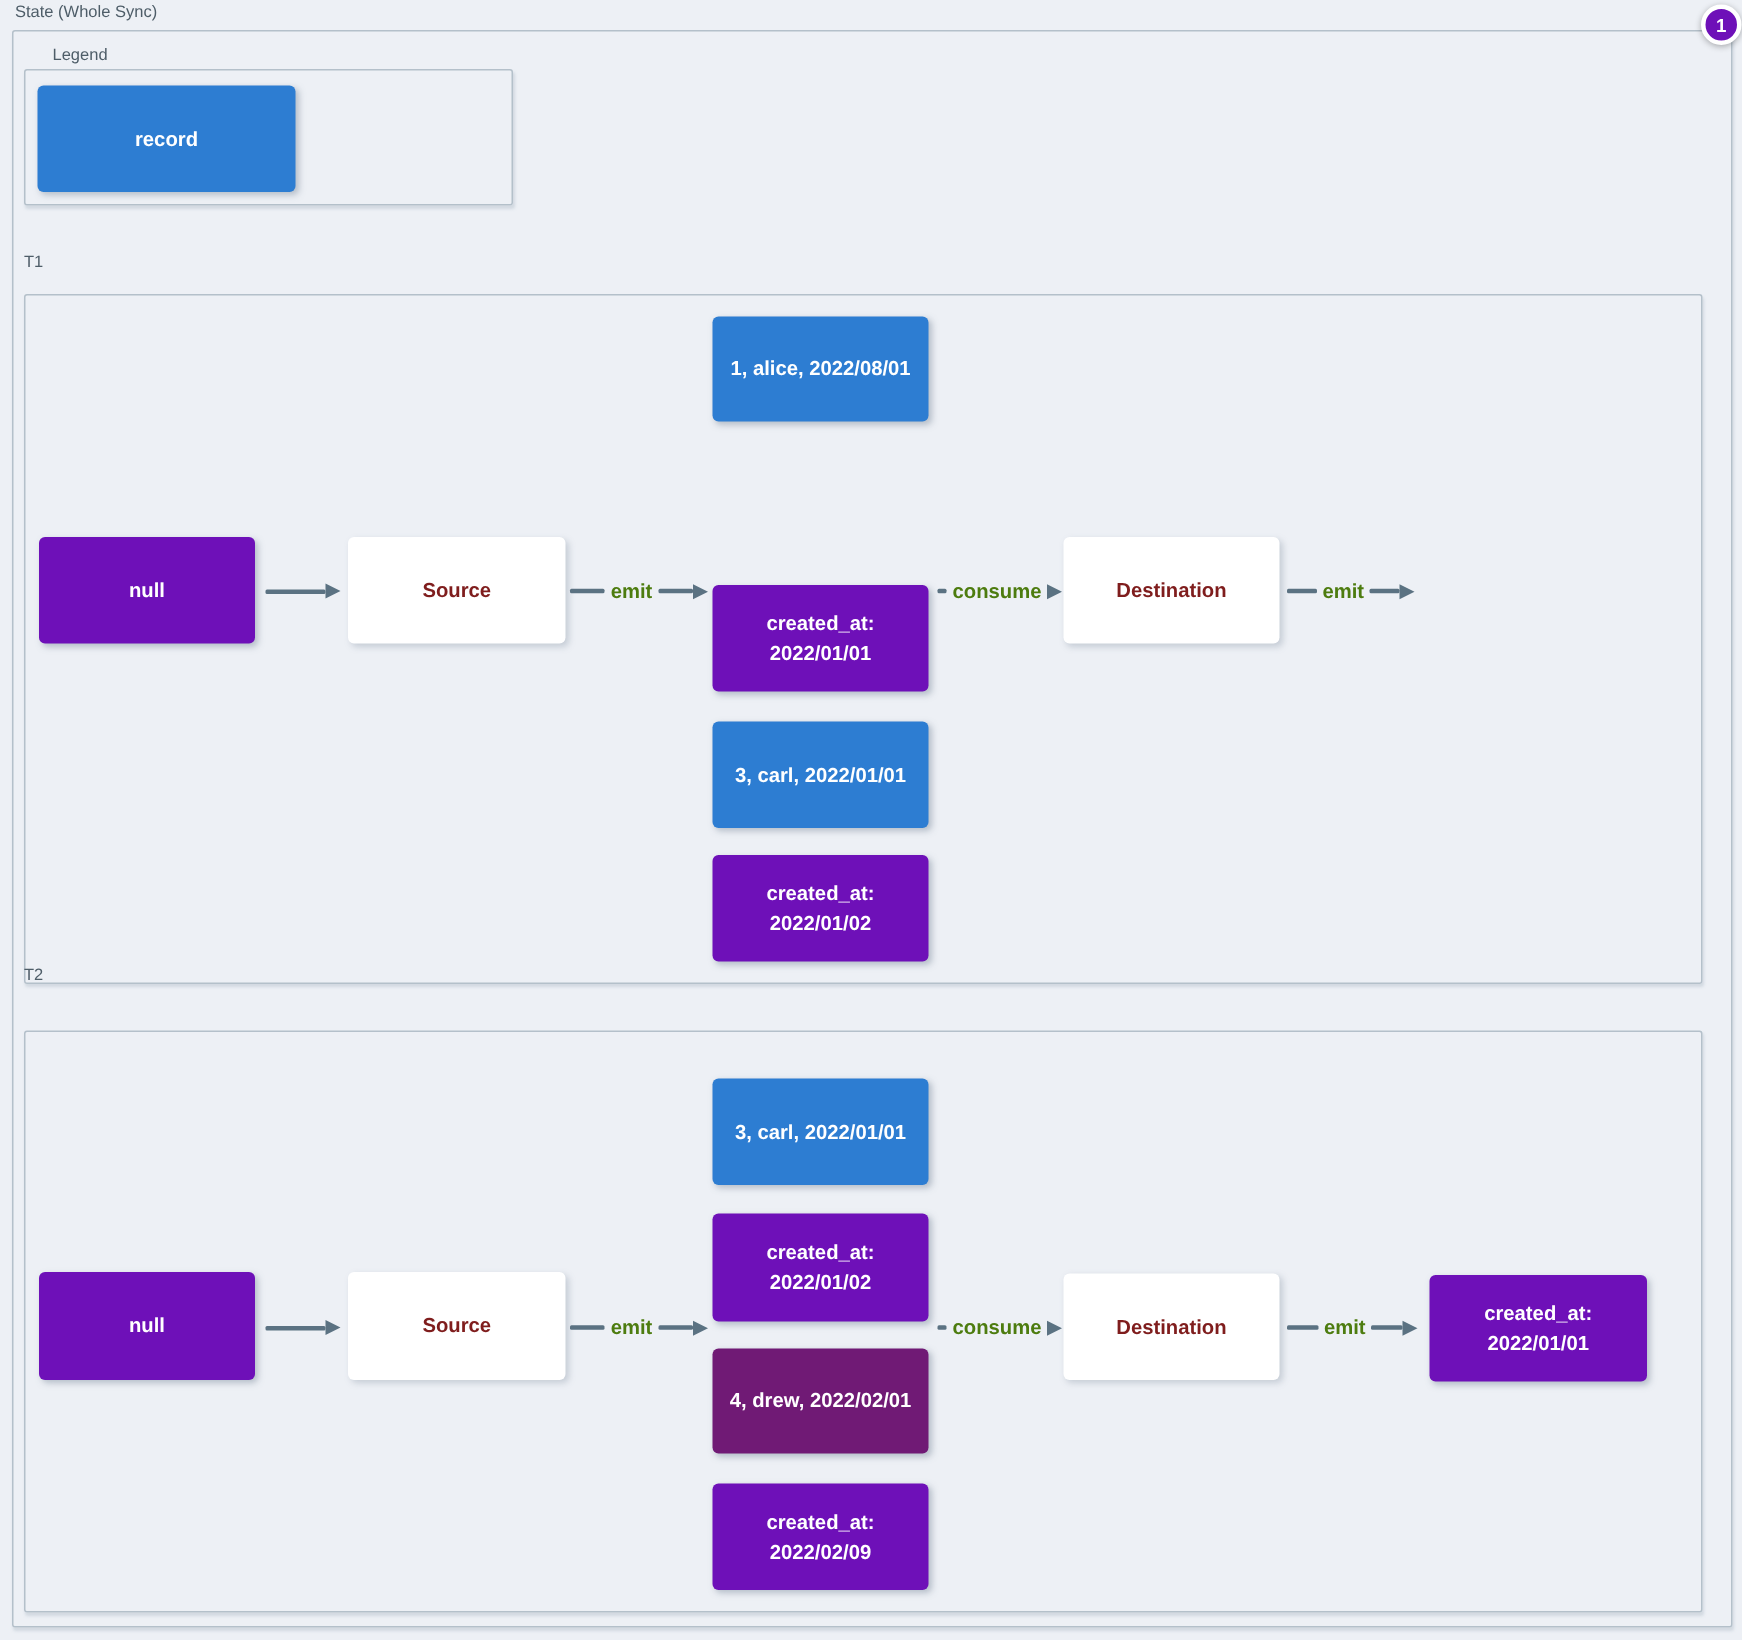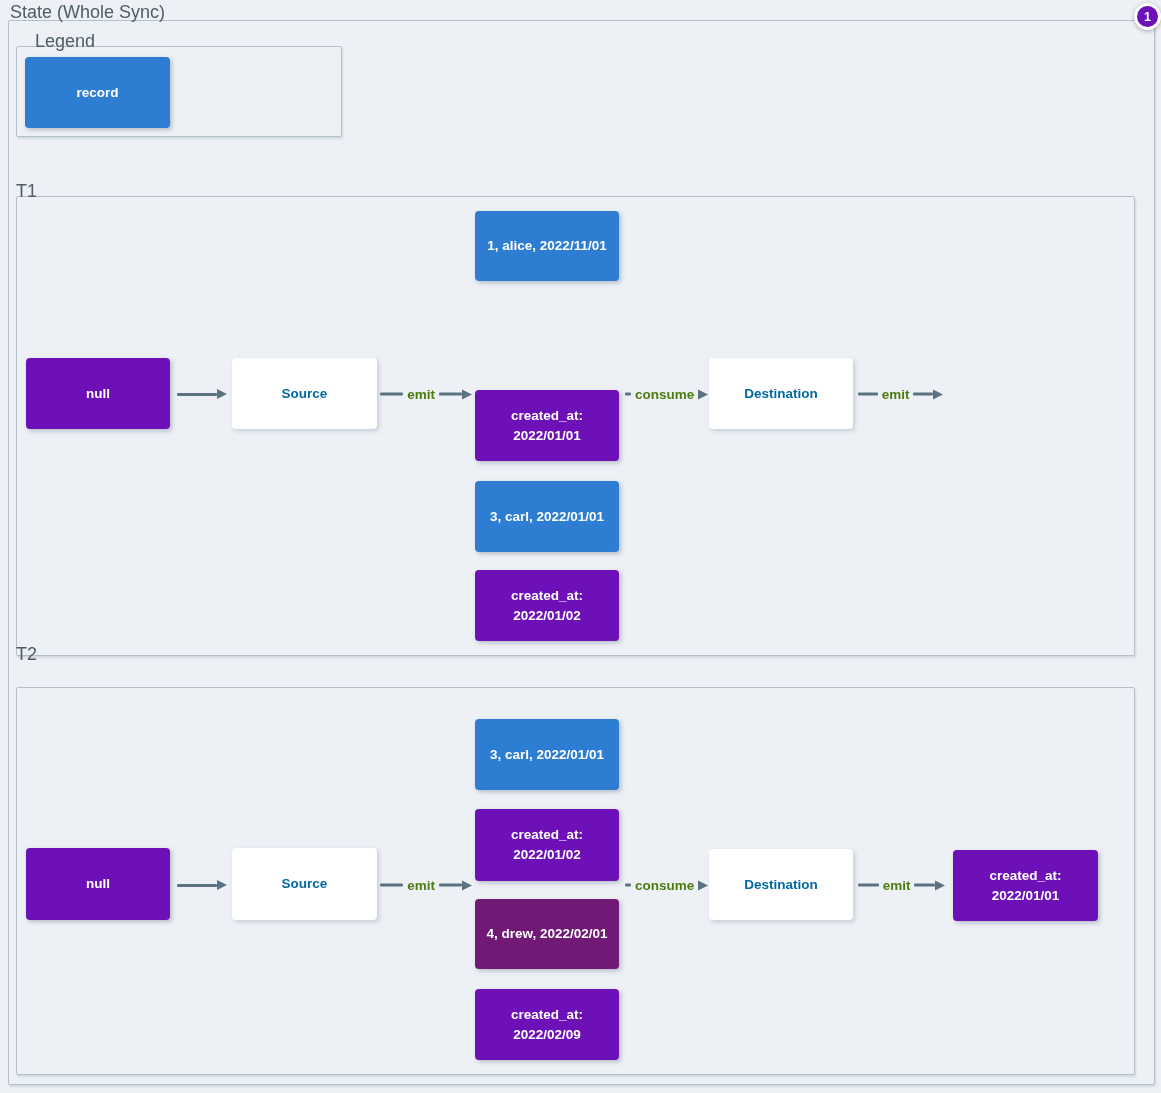--- a/index.html
+++ b/index.html
@@ -14,41 +14,41 @@
   
   .frame{
     position:absolute;
     border:1px solid #b4c0ca;
     border-radius:2px;
     box-shadow:1px 2px 2px rgba(160,174,188,.35);
     background:transparent;
   }
   .frame-label{
     position:absolute;
-    font-size:18px;
+    font-size:11px;
     color:#4e5d68;
     white-space:nowrap;
   }
 
   
   .node{
     position:absolute;
     border-radius:4px;
     display:flex;flex-direction:column;
     align-items:center;justify-content:center;
     color:#ffffff;
     font-size:13.5px;font-weight:600;
     text-align:center;line-height:20px;
     box-shadow:2px 2px 4px rgba(125,140,158,.5);
     box-sizing:border-box;
   }
   .node.record{background:#2d7dd2;}
   .node.state{background:#6e10b8;}
   .node.component{
-    background:#ffffff;color:#0369a1;
+    background:#ffffff;color:#7f1d1d;
     box-shadow:2px 2px 4px rgba(125,140,158,.35);
   }
 
   
   .arrow{
     position:absolute;
     display:flex;align-items:center;
     transform:translateY(-50%);
   }
   .aline{height:3px;background:#5b7282;flex:1;min-width:6px;border-radius:1px;}
@@ -83,26 +83,26 @@
 
   <div class="frame" style="left:8px;top:20px;width:1145px;height:1063px;"></div>
   <div class="frame-label" style="left:10px;top:2px;">State (Whole Sync)</div>
 
   <div class="badge">
     <span>1</span>
   </div>
 
   <div class="frame" style="left:16px;top:46px;width:324px;height:89px;"></div>
   <div class="frame-label" style="left:35px;top:31px;">Legend</div>
-  <div class="node record" style="left: 25px; top: 57px; width: 145px; height: 71px; background: rgb(45, 125, 210);">
+  <div class="node record" style="left: 25px; top: 57px; width: 172px; height: 71px; background: rgb(45, 125, 210);">
     <span>record</span>
   </div>
 
   <div class="frame" style="left:16px;top:196px;width:1117px;height:458px;"></div>
-  <div class="frame-label" style="left:16px;top:181px;">T1</div>
+  <div class="frame-label" style="left:16px;top:169px;">T1</div>
 
   <div class="node state" style="left: 26px; top: 358px; width: 144px; height: 71px; background: rgb(110, 16, 184);">
     <span>null</span>
   </div>
 
   <div class="arrow" style="left:177px;top:394px;width:50px;">
     <span class="aline"></span>
     <span class="ahead"></span>
   </div>
 
@@ -111,21 +111,21 @@
   </div>
 
   <div class="arrow" style="left:380px;top:394px;width:92px;">
     <span class="aline"></span>
     <span class="alabel">emit</span>
     <span class="aline"></span>
     <span class="ahead"></span>
   </div>
 
   <div class="node record" style="left: 475px; top: 211px; width: 144px; height: 70px; background: rgb(45, 125, 210);">
-    <span>1, alice, 2022/11/01</span>
+    <span>1, alice, 2022/08/01</span>
   </div>
   <div class="node state" style="left: 475px; top: 390px; width: 144px; height: 71px; background: rgb(110, 16, 184);">
     <span>created_at:</span>
     <span>2022/01/01</span>
   </div>
   <div class="node record" style="left: 475px; top: 481px; width: 144px; height: 71px; background: rgb(45, 125, 210);">
     <span>3, carl, 2022/01/01</span>
   </div>
   <div class="node state" style="left: 475px; top: 570px; width: 144px; height: 71px; background: rgb(110, 16, 184);">
     <span>created_at:</span>

